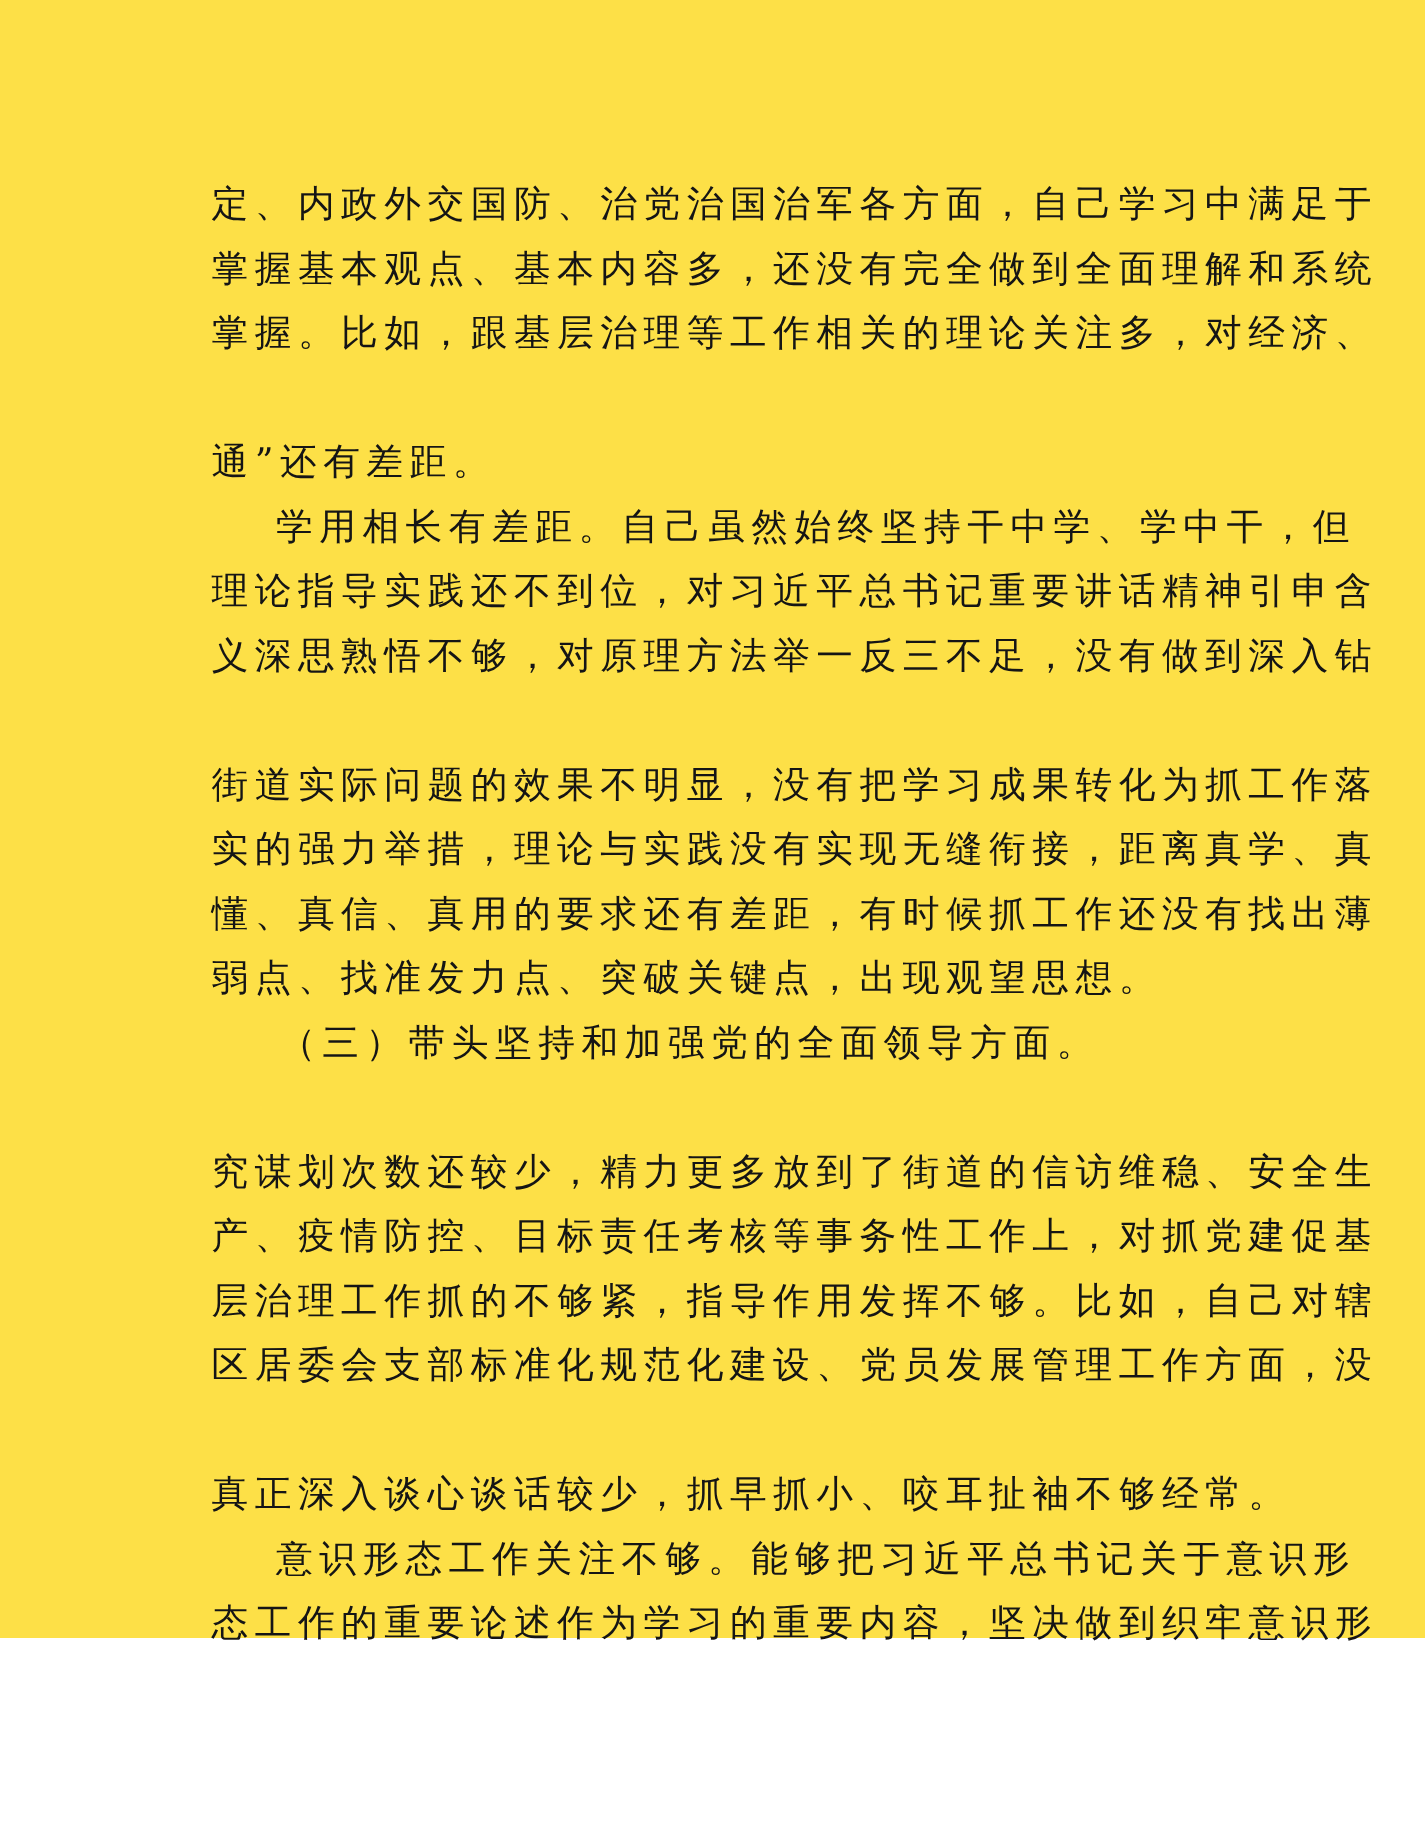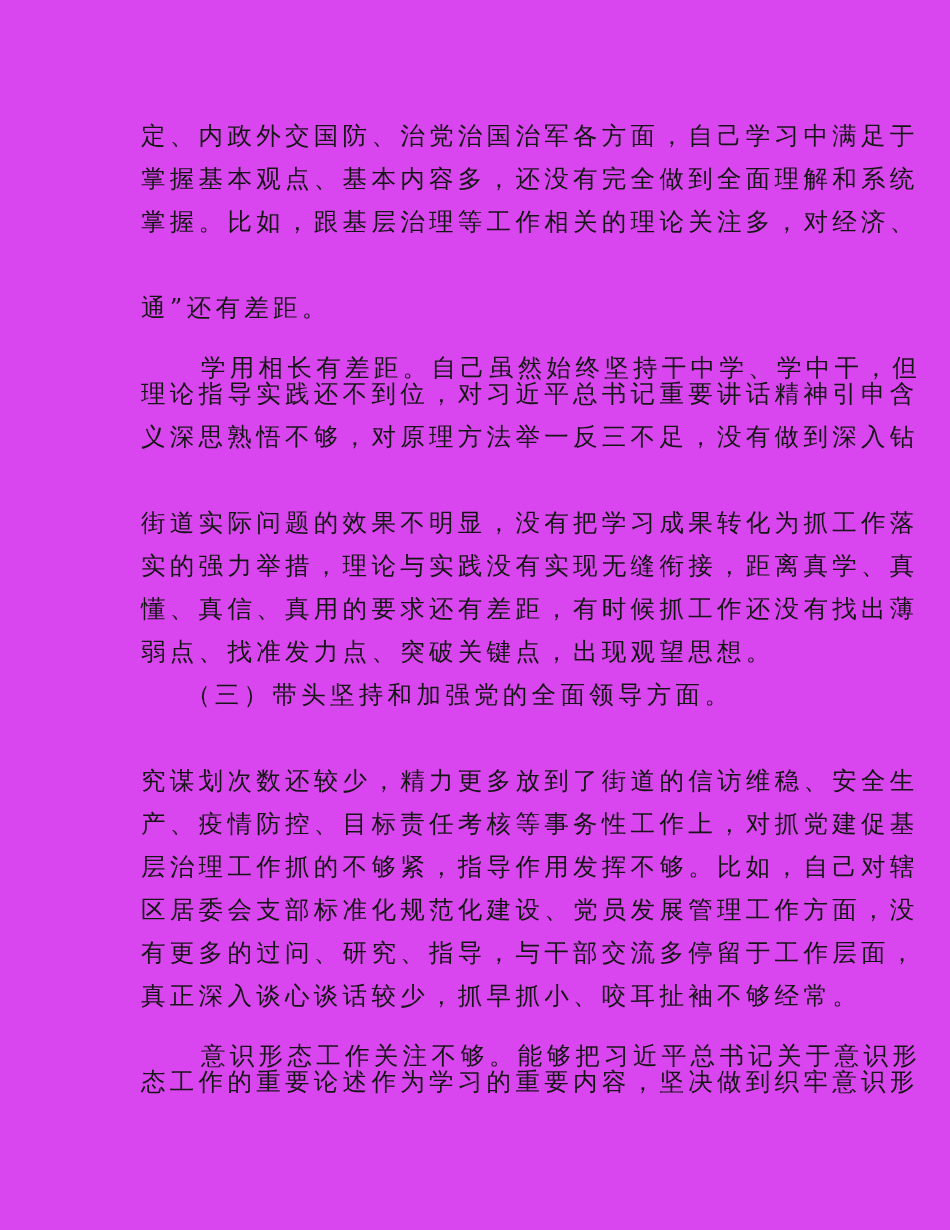--- a/index.html
+++ b/index.html
@@ -13,33 +13,33 @@
       position: relative;
       overflow: hidden;
       font-family: "DejaVu Serif", "Liberation Serif", serif;
       color: #111111;
     }
     .page {
       position: absolute;
       left: 0;
       top: 0;
       width: 950px;
-      height: 1230px;
-      background: #d946ef;
+      height: 1092px;
+      background: #fde047;
     }
     .line {
       position: absolute;
       left: 141px;
       font-size: 24.5px;
       letter-spacing: 4.3px;
       white-space: nowrap;
       line-height: 30px;
       color: #151515;
     }
-    .indent { left: 201px; margin-top: 17px; }
+    .indent { left: 184px; }
     .heading { left: 186px; }
   </style>
 </head>
 <body>
 
 <div class="page">
   <div class="line" style="top:121px">定、内政外交国防、治党治国治军各方面，自己学习中满足于</div>
   <div class="line" style="top:164px">掌握基本观点、基本内容多，还没有完全做到全面理解和系统</div>
   <div class="line" style="top:207px">掌握。比如，跟基层治理等工作相关的理论关注多，对经济、</div>
   <div class="line" style="top:293px">通”还有差距。</div>
@@ -51,18 +51,17 @@
   <div class="line" style="top:551px">实的强力举措，理论与实践没有实现无缝衔接，距离真学、真</div>
   <div class="line" style="top:594px">懂、真信、真用的要求还有差距，有时候抓工作还没有找出薄</div>
   <div class="line" style="top:637px">弱点、找准发力点、突破关键点，出现观望思想。</div>
 
   <div class="line heading" style="top:680px">（三）带头坚持和加强党的全面领导方面。</div>
 
   <div class="line" style="top:766px">究谋划次数还较少，精力更多放到了街道的信访维稳、安全生</div>
   <div class="line" style="top:809px">产、疫情防控、目标责任考核等事务性工作上，对抓党建促基</div>
   <div class="line" style="top:852px">层治理工作抓的不够紧，指导作用发挥不够。比如，自己对辖</div>
   <div class="line" style="top:895px">区居委会支部标准化规范化建设、党员发展管理工作方面，没</div>
-  <div class="line" style="top:938px">有更多的过问、研究、指导，与干部交流多停留于工作层面，</div>
   <div class="line" style="top:981px">真正深入谈心谈话较少，抓早抓小、咬耳扯袖不够经常。</div>
 
   <div class="line indent" style="top:1024px">意识形态工作关注不够。能够把习近平总书记关于意识形</div>
   <div class="line" style="top:1067px">态工作的重要论述作为学习的重要内容，坚决做到织牢意识形</div>
 </div>
 
 </body></html>

